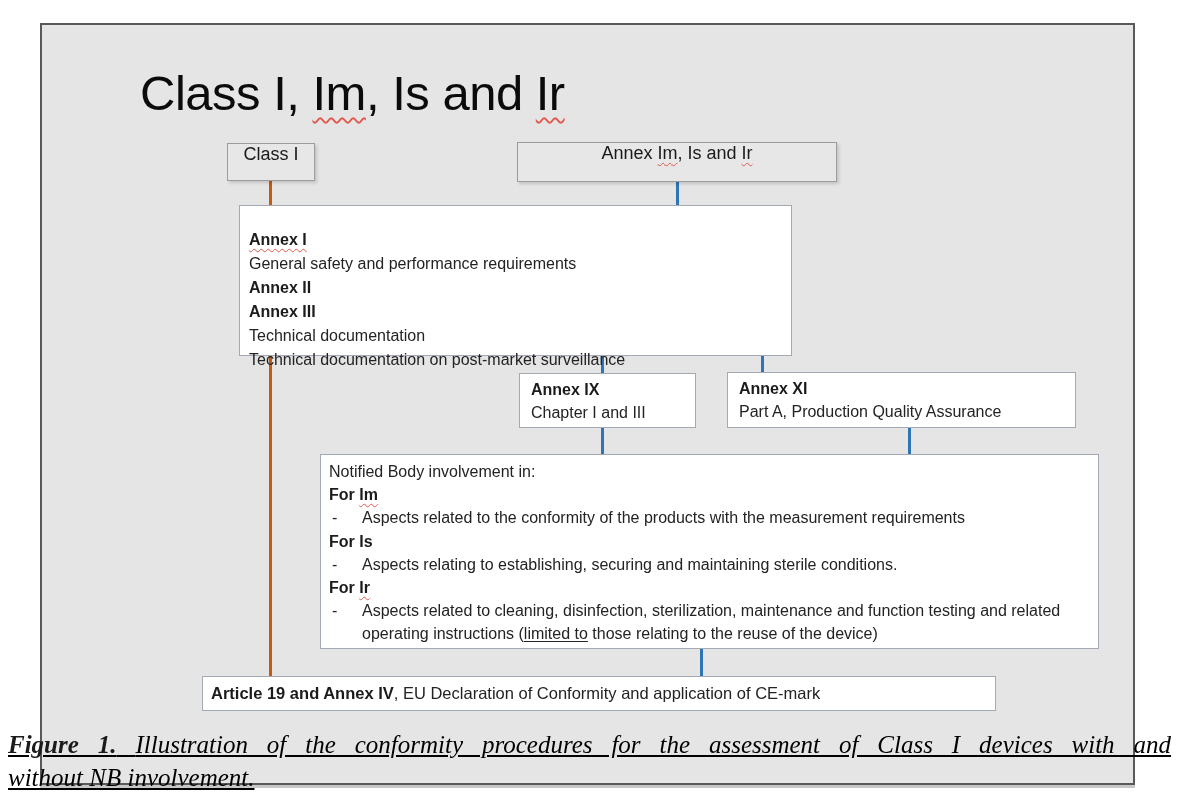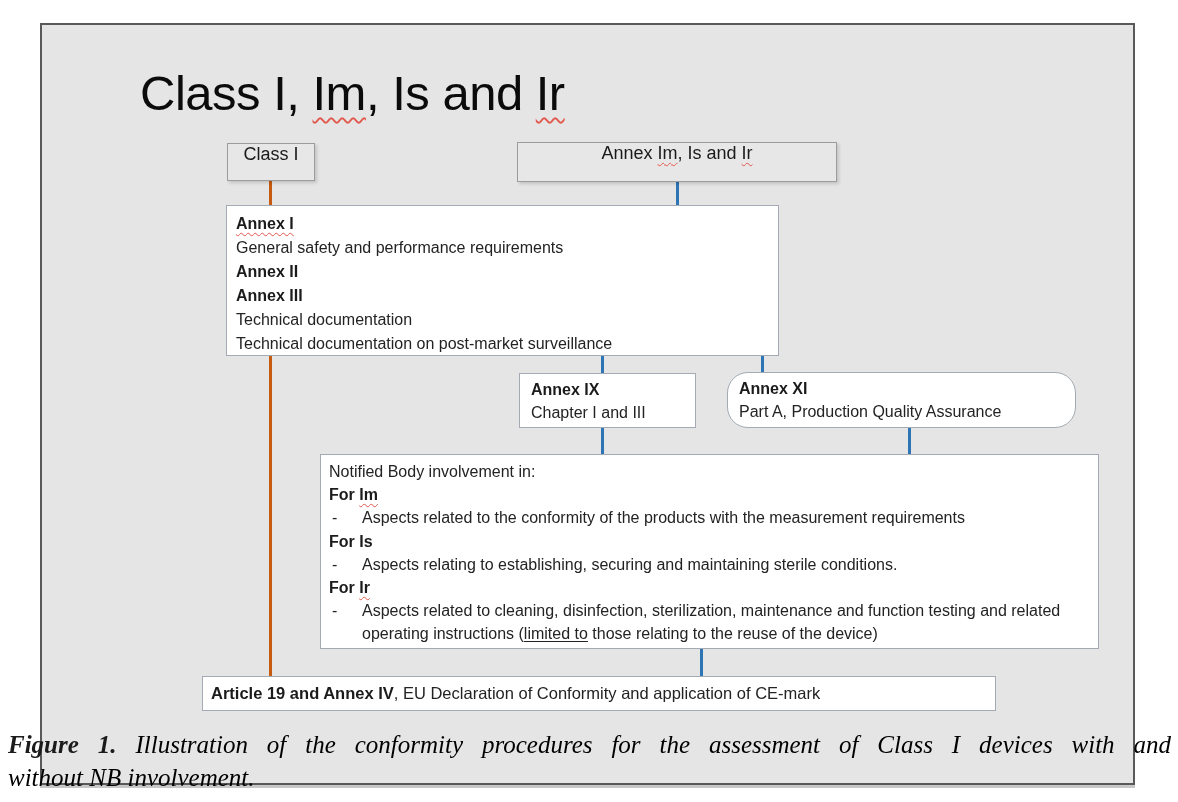--- a/index.html
+++ b/index.html
@@ -34,39 +34,39 @@
   }
   .shaded {
     background:var(--shaded-fill,#E8E7E7);
     border:1px solid var(--shaded-border,#9c9c9c);
     display:flex; justify-content:center;
     font-size:18px; color:#1a1a1a;
     box-shadow:2px 2px 3px rgba(0,0,0,.15);
   }
   .box-class-i   { left:185px; top:118px; width:88px;  height:38px; }
   .box-class-im  { left:475px; top:117px; width:320px; height:40px; }
-  .box-annex     { left:184px; top:180px; width:553px; height:151px;
-                   padding:6px 8px 0 9px; font-size:16px; line-height:23.9px; }
+  .box-annex     { left:197px; top:180px; width:553px; height:151px;
+                   padding:22px 8px 0 9px; font-size:16px; line-height:23.9px; }
   .box-annex-ix  { left:477px; top:348px; width:177px; height:55px;
                    padding:4px 16px 0 11px; font-size:16px; line-height:23px; }
   .box-annex-xi  { left:685px; top:347px; width:349px; height:56px;
-                   padding:4px 6px 0 11px; font-size:16px; line-height:23px;border-radius:21px; }
+                   padding:4px 6px 0 11px; font-size:16px; line-height:23px; }
   .box-nb        { left:278px; top:429px; width:779px; height:195px;
                    padding:5px 10px 0 8px; font-size:16px; line-height:23.2px; }
   .box-article   { left:160px; top:651px; width:794px; height:35px;
                    display:flex; align-items:center; padding-left:8px; font-size:16.5px; }
   .bullet { display:flex; }
   .bullet .dash { flex:none; width:30px; padding-left:3px; }
   .bullet .btext { flex:1; padding-right:4px; }
   .ul { text-decoration:underline; text-decoration-thickness:1px; text-underline-offset:2px; }
   b { font-weight:bold; color:#1b1b1b; }
   .caption {
     position:absolute; left:8px; top:728px; width:1163px;
     font-family:"Liberation Serif", serif; font-style:italic;
-    font-size:25px; line-height:33px; color:#000;
+    font-size:25px; line-height:33px; color:#000;text-decoration:underline;
   }
   .jline { height:33px; overflow:hidden; text-align:justify; }
   .jline::after { content:""; display:inline-block; width:100%; }
 </style>
 </head>
 <body>
 
 <div class="stage">
   <div class="frame">
 

